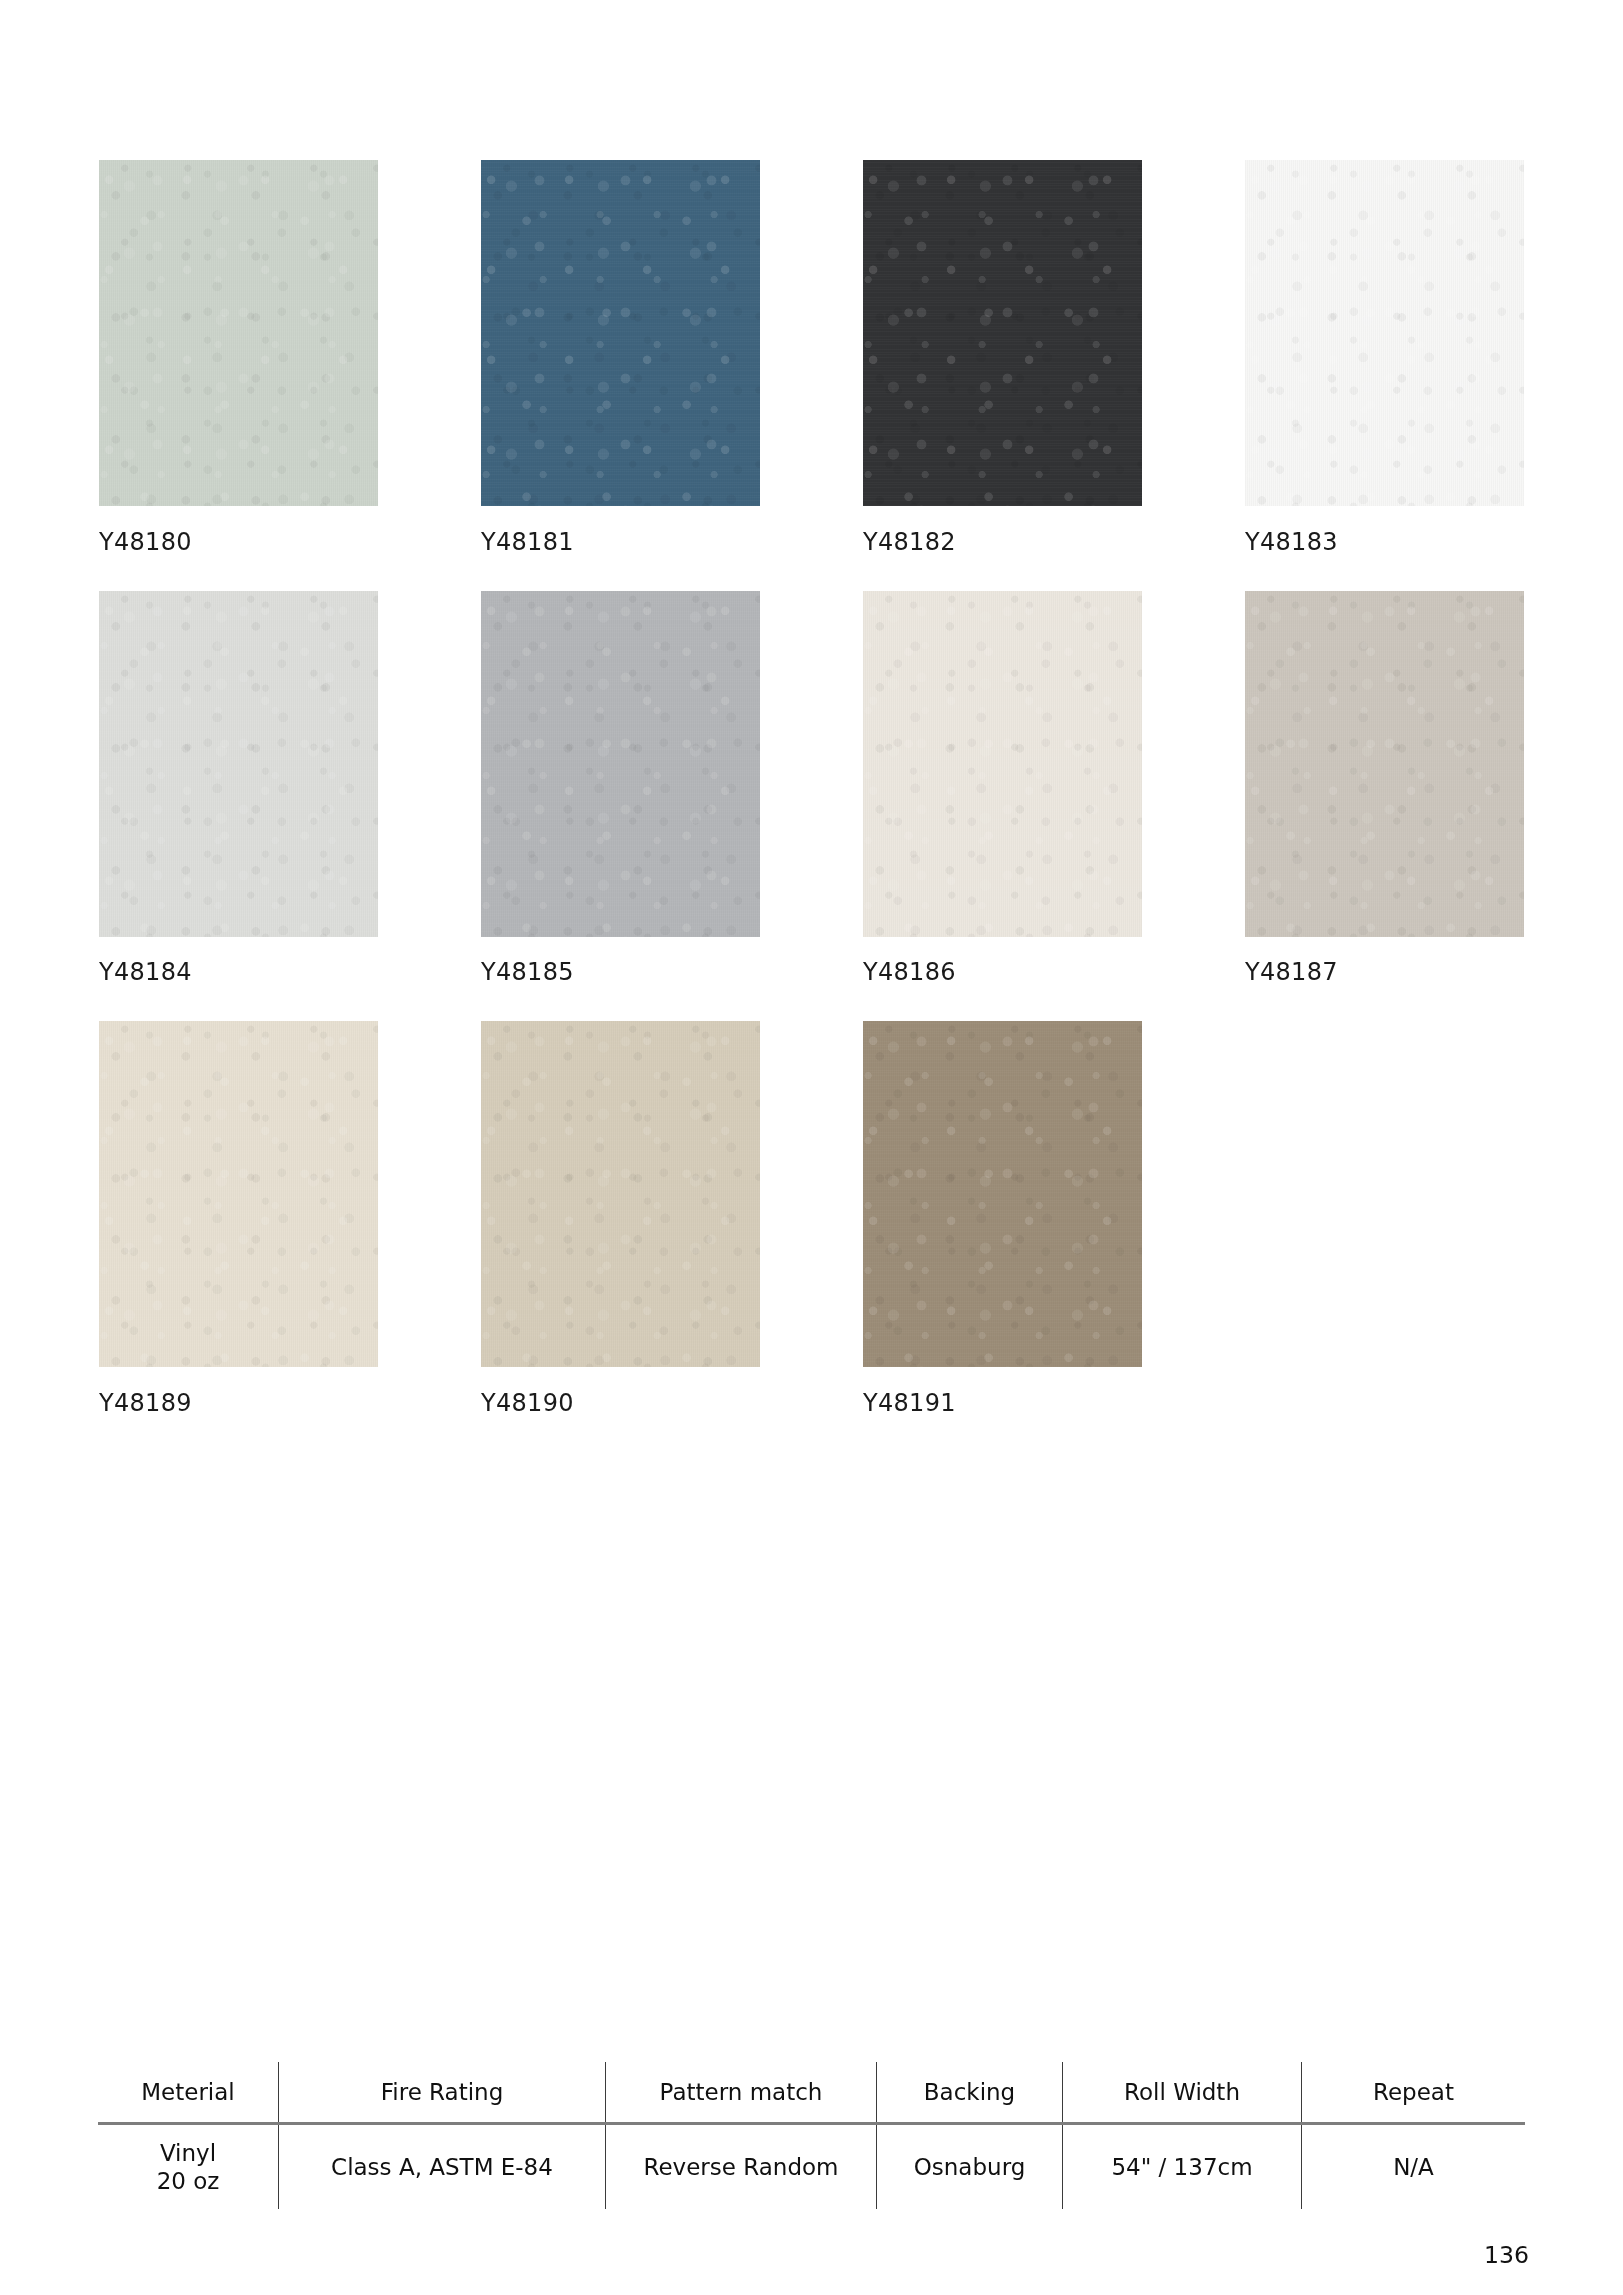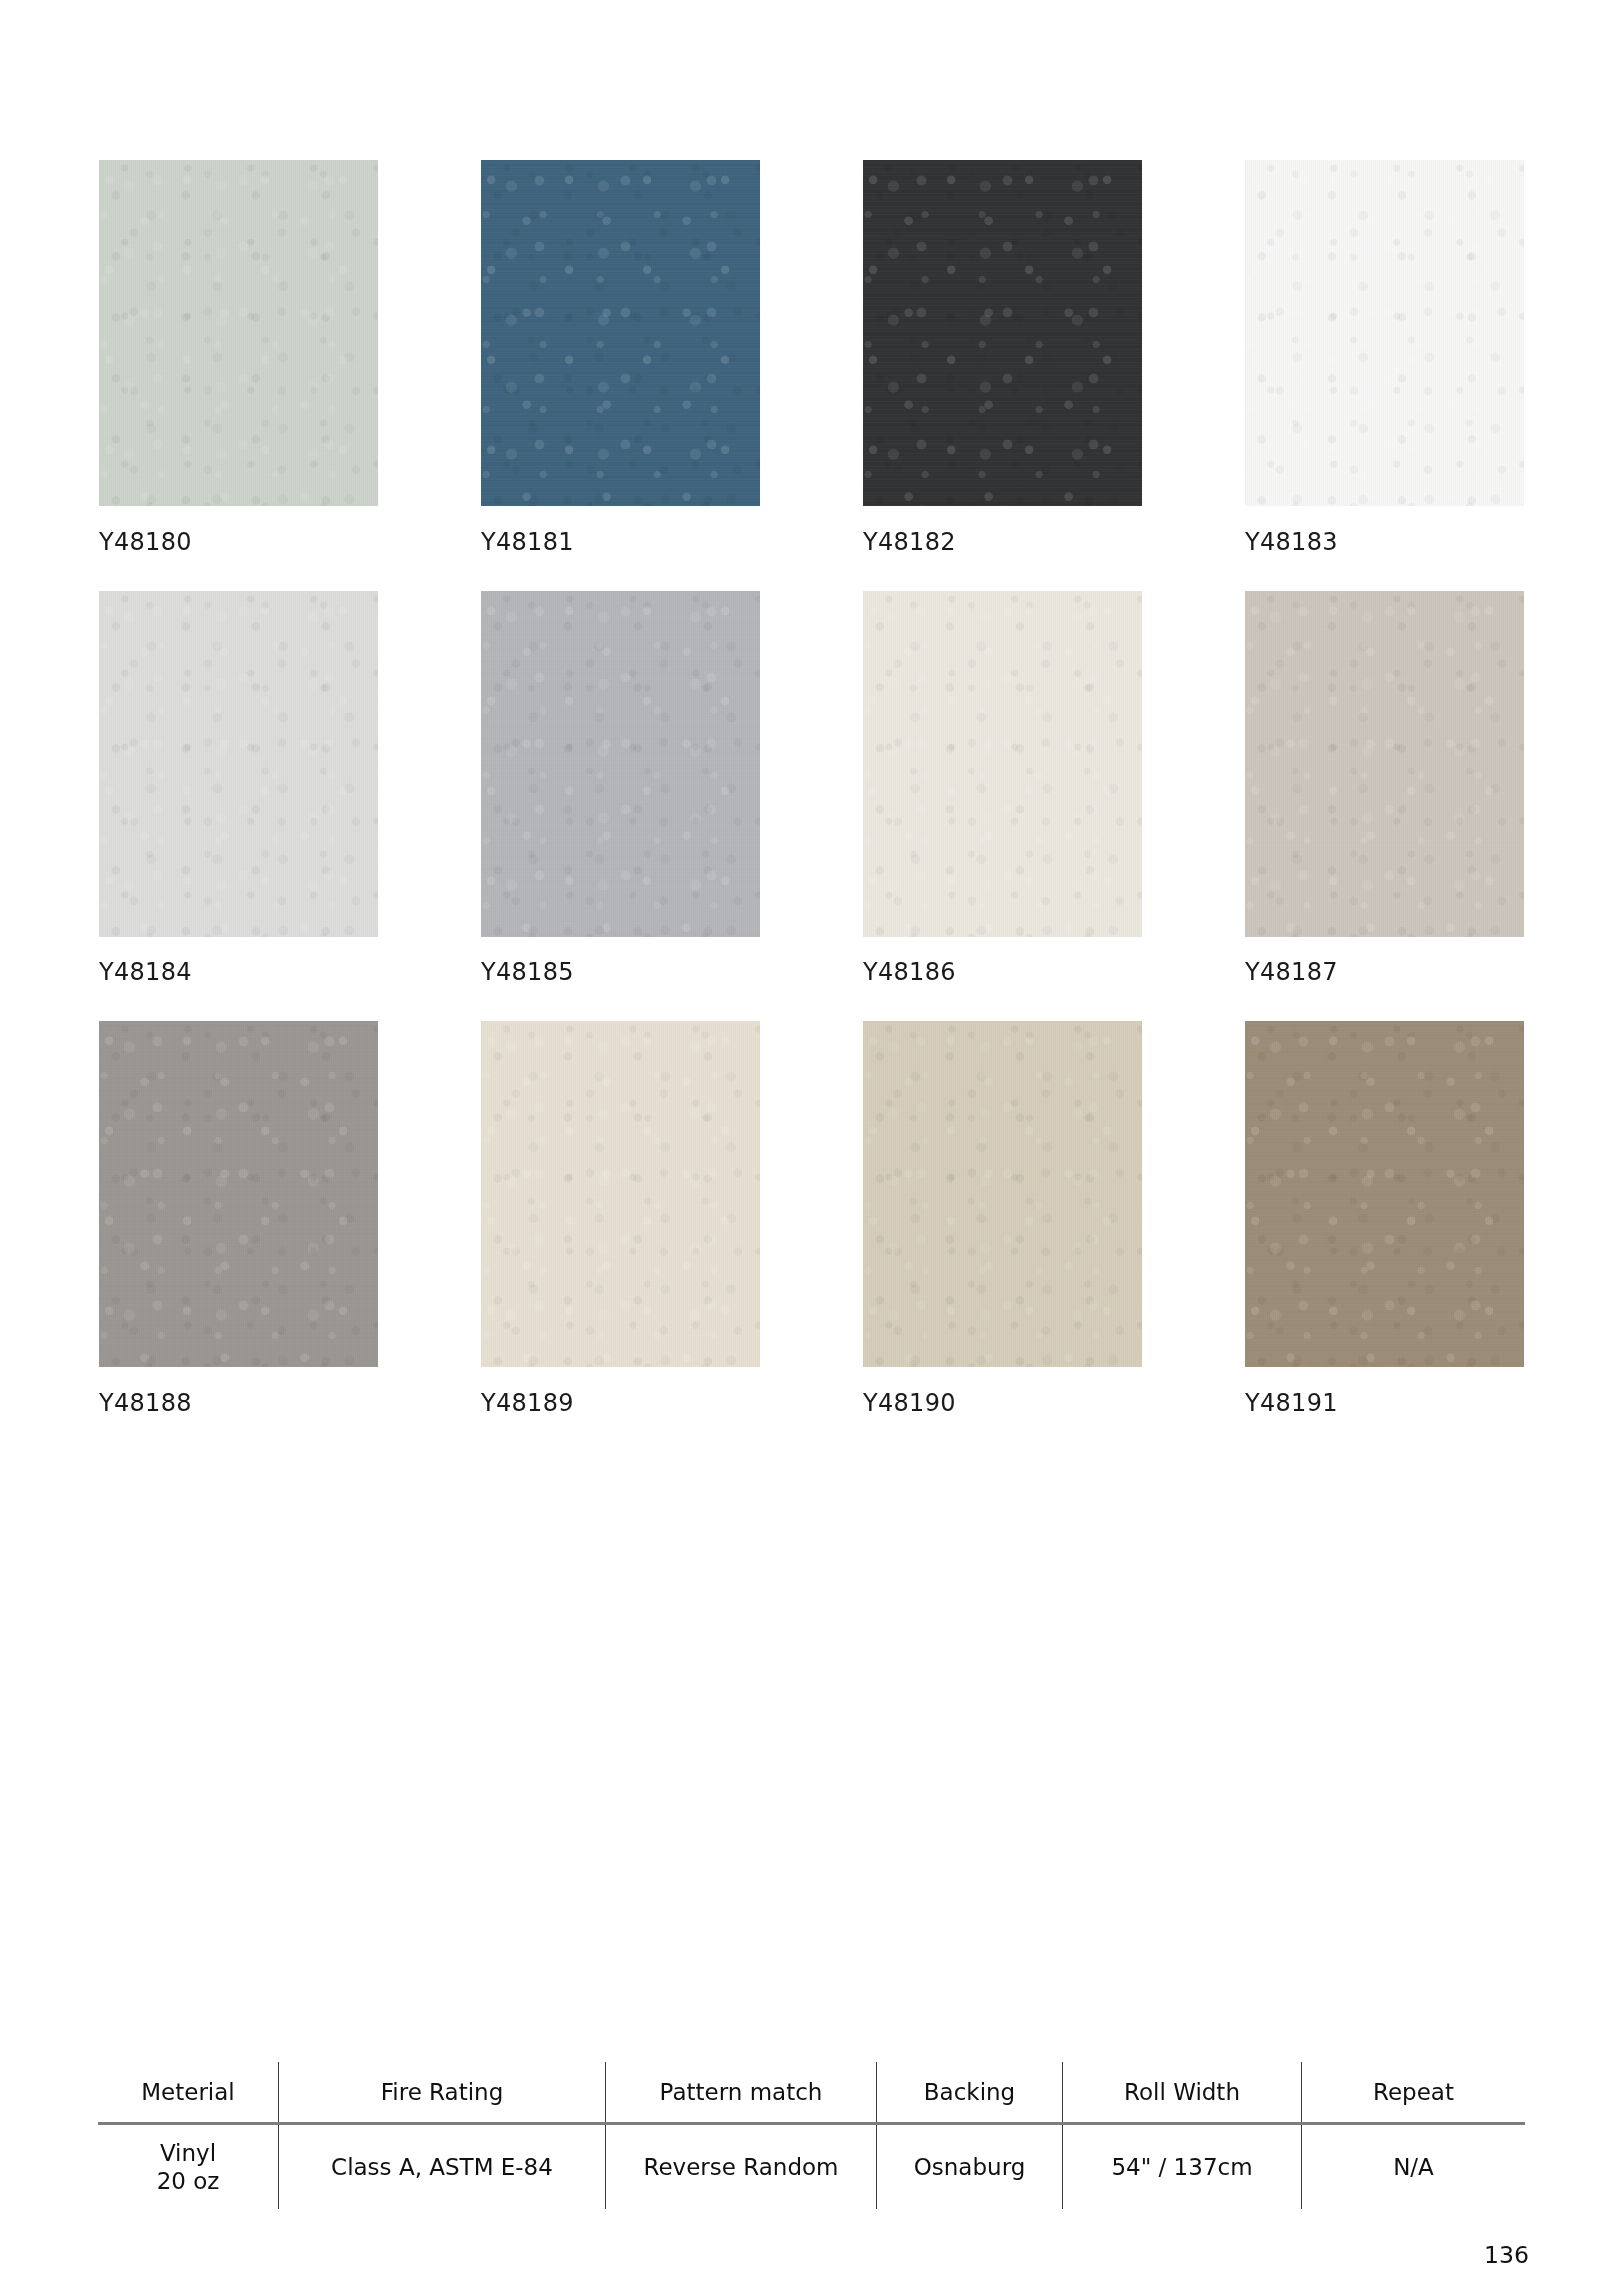--- a/index.html
+++ b/index.html
@@ -161,24 +161,20 @@
         <div class="swatch-chip" style="background-color: rgb(236, 231, 223);"></div>
         <div class="swatch-label">Y48186</div>
       </div>
       <div class="swatch-cell">
         <div class="swatch-chip" style="background-color: rgb(204, 198, 189);"></div>
         <div class="swatch-label">Y48187</div>
       </div>
     </div>
     <div class="swatch-row">
       <div class="swatch-cell">
-        <div class="swatch-chip" style="background-color: rgb(155, 151, 147);"></div>
-        <div class="swatch-label">Y48188</div>
-      </div>
-      <div class="swatch-cell">
         <div class="swatch-chip" style="background-color: rgb(231, 224, 210);"></div>
         <div class="swatch-label">Y48189</div>
       </div>
       <div class="swatch-cell">
         <div class="swatch-chip" style="background-color: rgb(214, 205, 186);"></div>
         <div class="swatch-label">Y48190</div>
       </div>
       <div class="swatch-cell">
         <div class="swatch-chip" style="background-color: rgb(156, 141, 120);"></div>
         <div class="swatch-label">Y48191</div>

